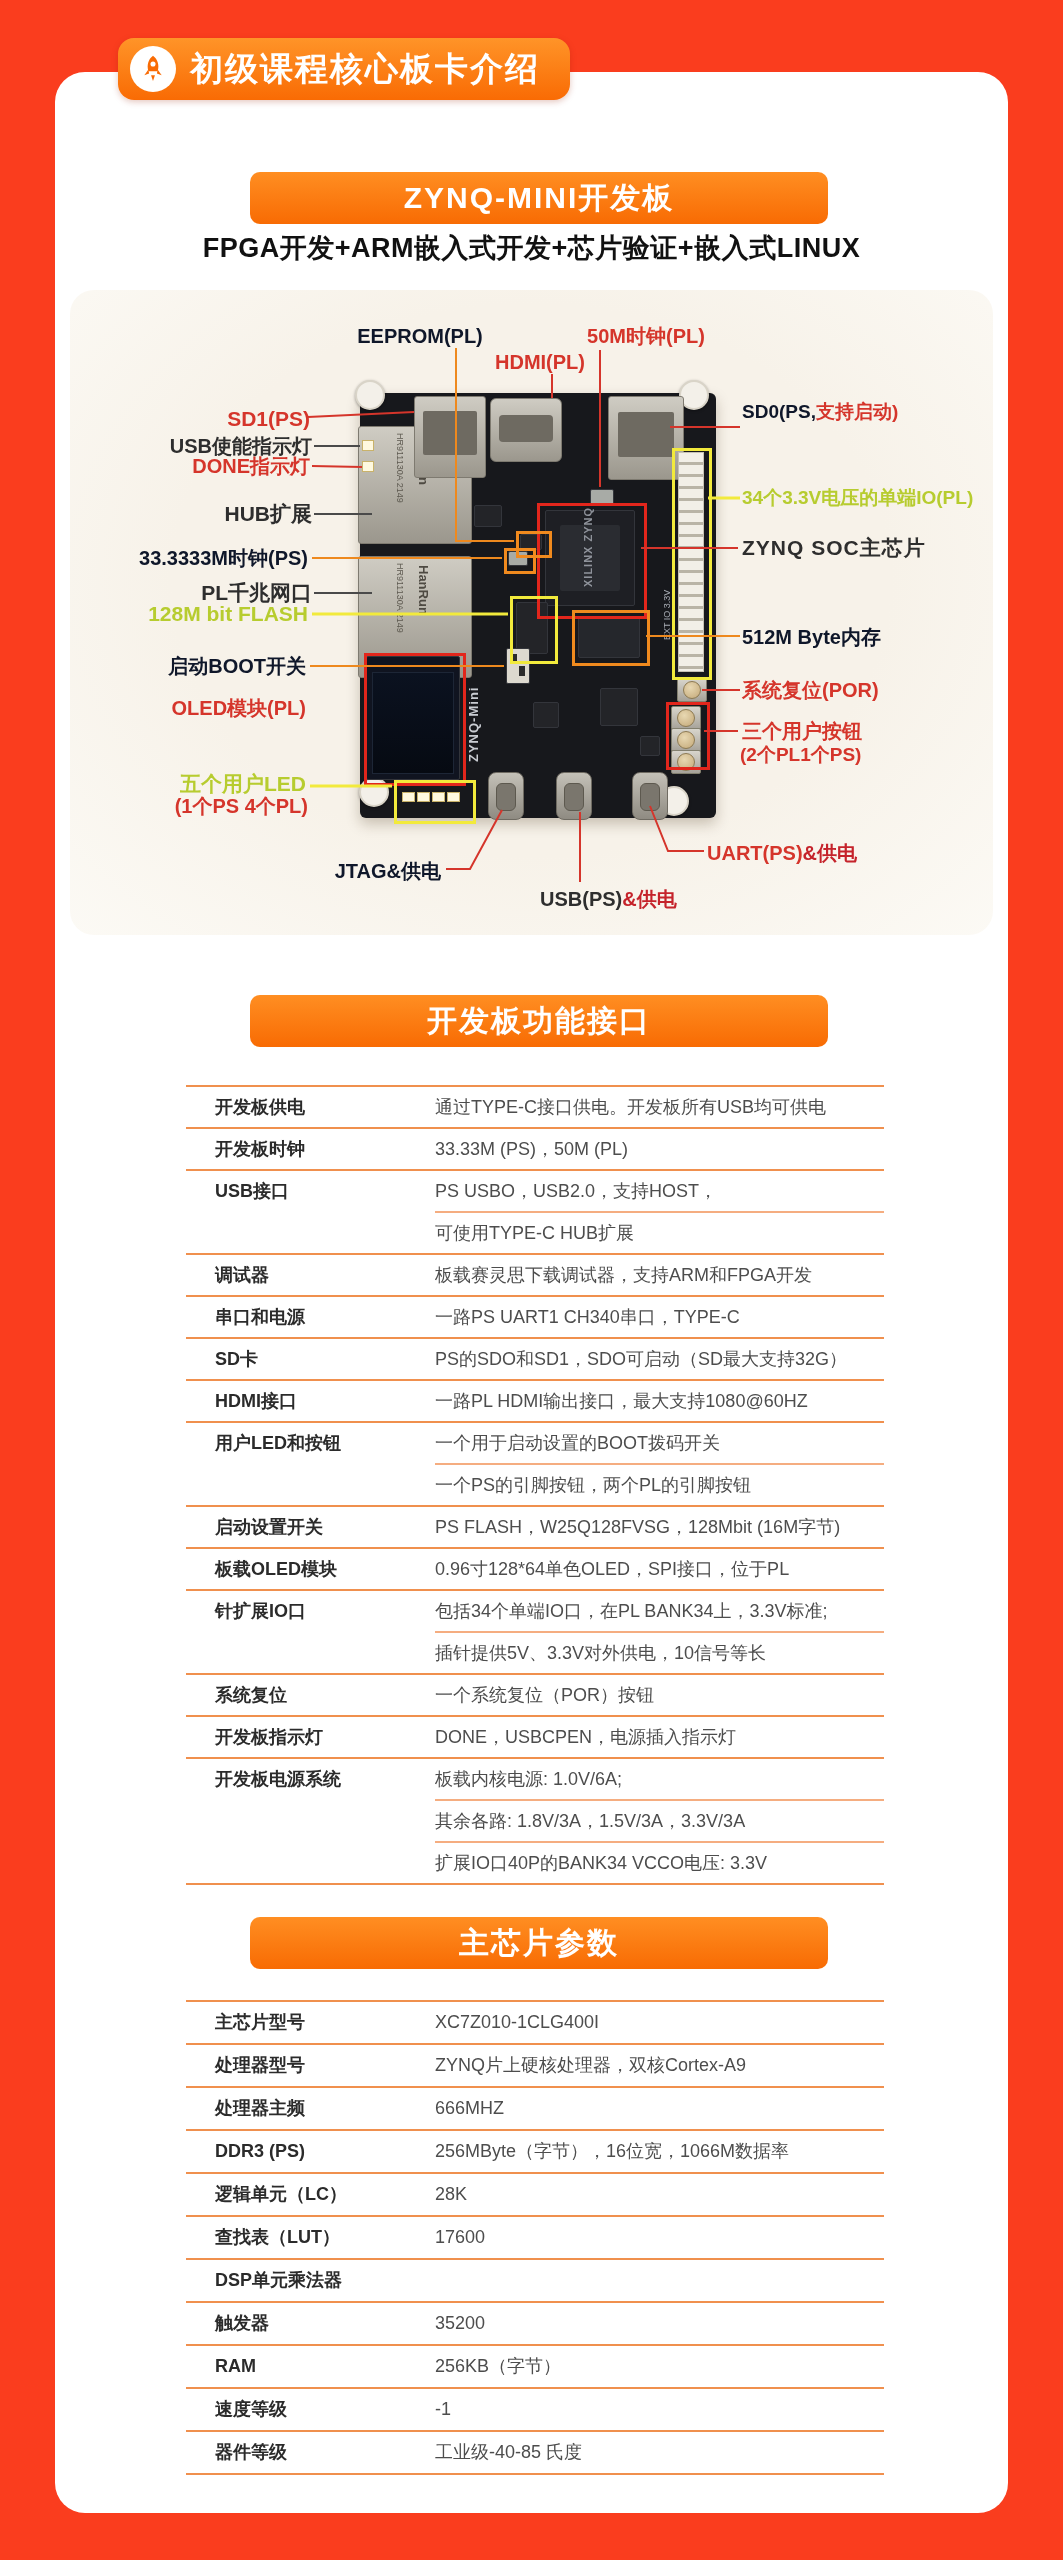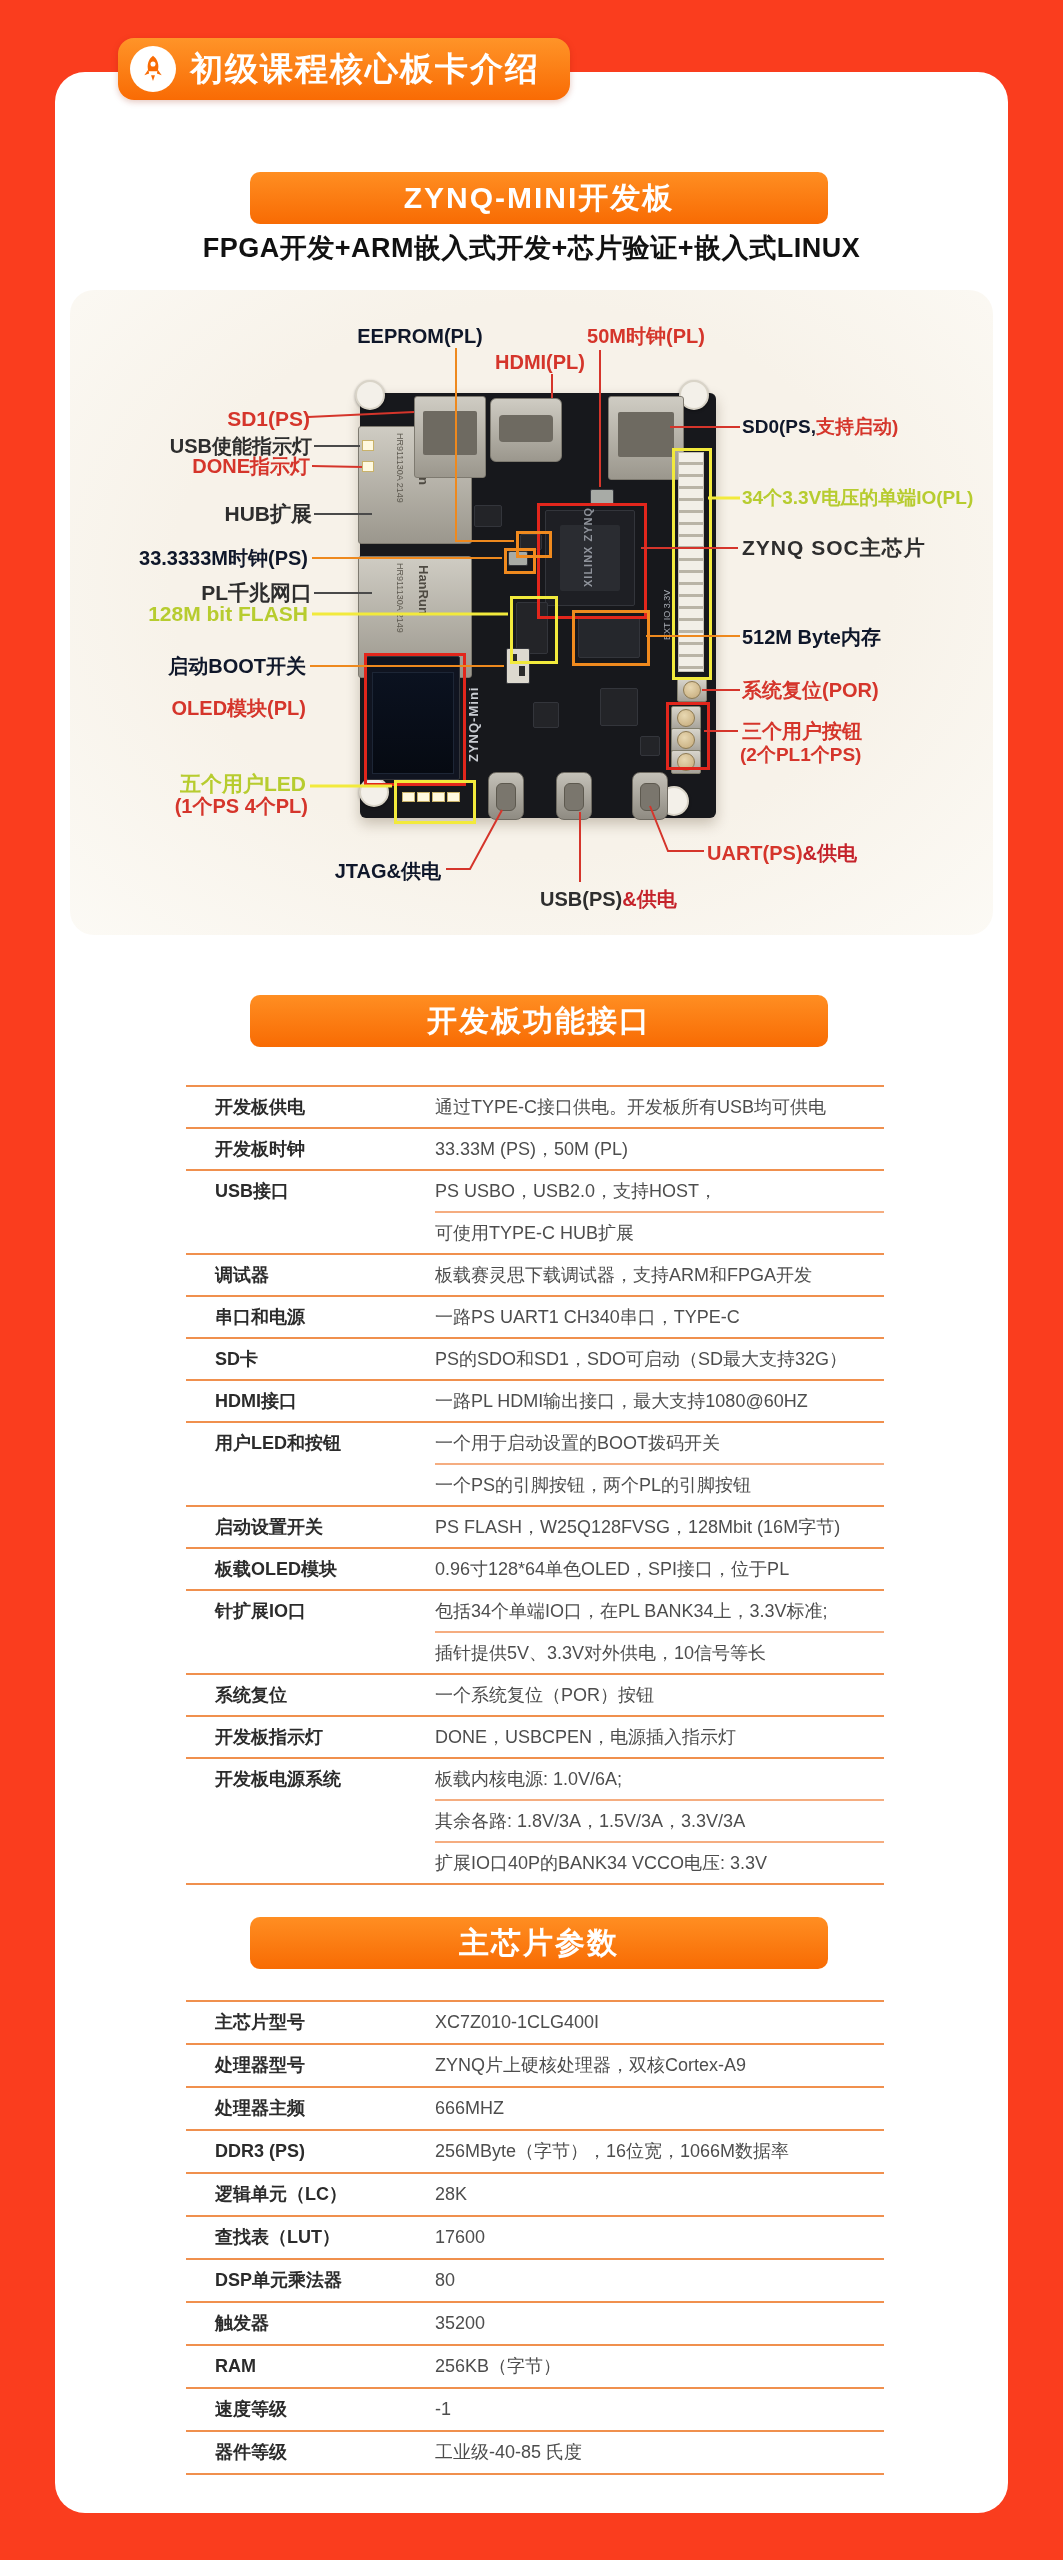--- a/index.html
+++ b/index.html
@@ -214,21 +214,21 @@
   <div class="lab lab-r c-yg fs21" style="left:308px;top:614px;">128M bit FLASH</div>
   <div class="lab lab-r c-orange fs20" style="left:306px;top:666px;">启动BOOT开关</div>
   <div class="lab lab-r c-red fs20" style="left:306px;top:708px;">OLED模块(PL)</div>
   <div class="lab lab-r c-yg fs21" style="left:306px;top:784px;">五个用户LED</div>
   <div class="lab lab-r c-red fs20" style="left:308px;top:806px;">(1个PS 4个PL)</div>
 
   <div class="lab lab-r c-orange fs20" style="left:441px;top:871px;">JTAG&amp;供电</div>
   <div class="lab lab-l fs20" style="left:540px;top:899px;"><span class="c-blk">USB(PS)</span><span class="c-dred">&amp;供电</span></div>
   <div class="lab lab-l fs20" style="left:707px;top:853px;"><span class="c-red">UART(PS)</span><span class="c-dred">&amp;供电</span></div>
 
-  <div class="lab lab-l fs19" style="left:742px;top:427px;"><span class="c-orange">SD0(PS,</span><span class="c-red">支持启动)</span></div>
+  <div class="lab lab-l fs19" style="left:742px;top:412px;"><span class="c-orange">SD0(PS,</span><span class="c-red">支持启动)</span></div>
   <div class="lab lab-l c-yg fs19" style="left:742px;top:498px;">34个3.3V电压的单端IO(PL)</div>
   <div class="lab lab-l c-blk fs21" style="left:742px;top:548px;letter-spacing:1px;">ZYNQ SOC主芯片</div>
   <div class="lab lab-l c-orange fs20" style="left:742px;top:637px;">512M Byte内存</div>
   <div class="lab lab-l c-red fs20" style="left:742px;top:690px;">系统复位(POR)</div>
   <div class="lab lab-l c-red fs20" style="left:742px;top:731px;">三个用户按钮</div>
   <div class="lab lab-l c-red fs19" style="left:740px;top:755px;">(2个PL1个PS)</div>
 
   <div class="banner" style="top:995px;">
     <span>开发板功能接口</span>
   </div>
@@ -359,23 +359,20 @@
         </div>
       </div>
       <div class="trow">
         <div class="lbl">查找表（LUT）</div>
         <div class="val">
           <div class="line">17600</div>
         </div>
       </div>
       <div class="trow">
         <div class="lbl">DSP单元乘法器</div>
-        <div class="val">
-          <div class="line">80</div>
-        </div>
       </div>
       <div class="trow">
         <div class="lbl">触发器</div>
         <div class="val">
           <div class="line">35200</div>
         </div>
       </div>
       <div class="trow">
         <div class="lbl">RAM</div>
         <div class="val">

